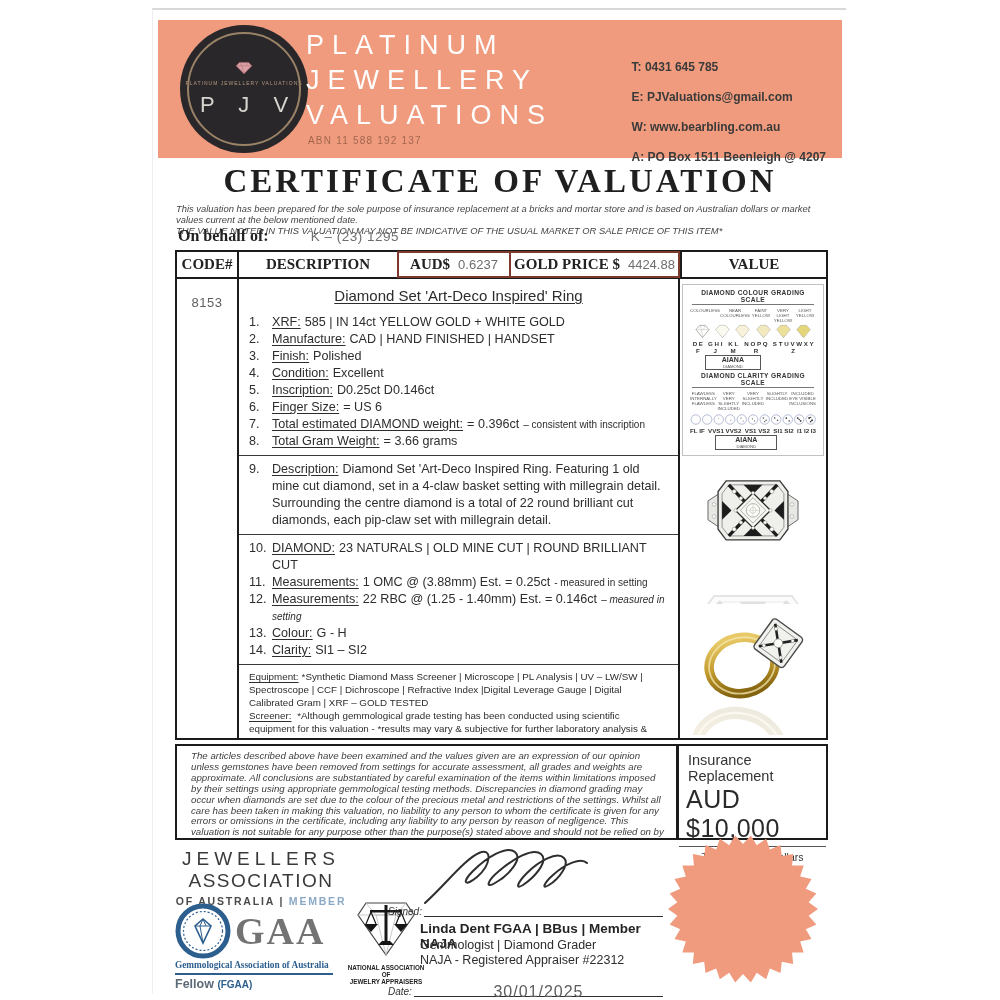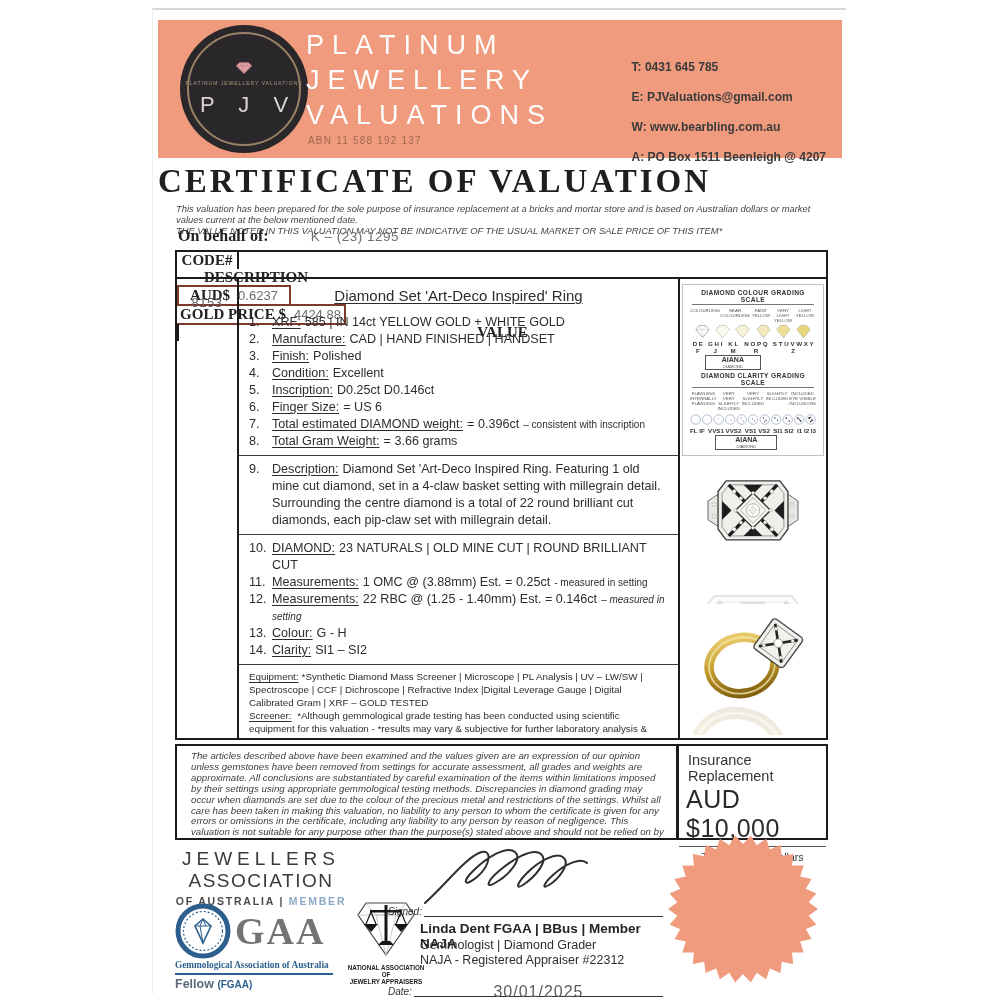--- a/index.html
+++ b/index.html
@@ -11,28 +11,28 @@
   .band { position:absolute; left:158px; top:20px; width:684px; height:138px; background:#F09B7D; }
   .logo-circle { position:absolute; left:22px; top:5px; width:128px; height:128px; border-radius:50%; background:#29272a; display:flex; flex-direction:column; align-items:center; justify-content:center; }
   .logo-ring { position:absolute; inset:7px; border:2px solid #9a8266; border-radius:50%; }
   .logo-brand { font-size:5px; letter-spacing:1px; color:#b49a7e; margin-top:5px; white-space:nowrap; }
   .logo-initials { font-size:22px; letter-spacing:9px; color:#d8d4cf; margin-top:6px; padding-left:9px; }
   .band-title { position:absolute; left:148px; top:8px; color:#fdfdfd; font-size:27px; letter-spacing:8px; line-height:35px; font-weight:400; }
   .band-abn { position:absolute; left:150px; top:115px; font-size:10px; letter-spacing:1.2px; color:rgba(96,58,42,.55); }
   .band-contact { position:absolute; right:16px; top:20px; text-align:left; font-size:12px; font-weight:bold; color:#3a3a3a; line-height:30px;margin-top:12px; }
 
   
-  .cert-title { position:absolute; left:158px; top:163px; width:684px; font-family:"Liberation Serif",serif; font-weight:bold; font-size:33px; letter-spacing:3px; color:#1f1f1f; }
+  .cert-title { position:absolute; left:158px; top:163px; width:684px; text-align:center; font-family:"Liberation Serif",serif; font-weight:bold; font-size:33px; letter-spacing:3px; color:#1f1f1f; }
   .top-disc { position:absolute; left:176px; top:203px; width:655px; font-style:italic; font-size:9.4px; line-height:11px; color:#444; }
   .behalf { position:absolute; left:178px; top:227px; font-family:"Liberation Serif",serif; font-weight:bold; font-size:16px; color:#222; }
   .behalf .val { font-family:"Liberation Sans",sans-serif; font-weight:normal; font-size:13.5px; color:#6e6e6e; margin-left:42px; letter-spacing:.5px; }
 
   
   .tbl { position:absolute; left:175px; top:250px; width:653px; height:490px; border:2px solid #1b1b1b; background:#fff; }
-  .thead { display:flex; height:27px; border-bottom:2px solid #1b1b1b; font-family:"Liberation Serif",serif; font-weight:bold; font-size:15px; color:#222;flex-direction:column; }
+  .thead { display:flex; height:27px; border-bottom:2px solid #1b1b1b; font-family:"Liberation Serif",serif; font-weight:bold; font-size:15px; color:#222; }
   .th { display:flex; align-items:center; justify-content:center; }
   .th-code  { width:62px; border-right:2px solid #1b1b1b; }
   .th-desc  { width:158px;text-align:right; }
   .th-aud   { width:114px; border:2px solid #7d3a2c; margin:-1px 0; gap:8px; }
   .th-gold  { width:169px; border:2px solid #7d3a2c; border-left:none; margin:-1px 0; gap:8px; }
   .th-value { flex:1; border-left:2px solid #1b1b1b; }
   .hval { font-family:"Liberation Sans",sans-serif; font-weight:normal; font-size:13px; color:#6e6e6e; }
   .tbody { display:flex; height:459px; }
   .td-code { width:62px; border-right:2px solid #1b1b1b; text-align:center; padding-top:16px; font-size:13px; color:#5f5f5f; letter-spacing:.5px; }
   .td-desc { width:441px; border-right:2px solid #1b1b1b; padding:5px 10px 0 10px; overflow:hidden; }

